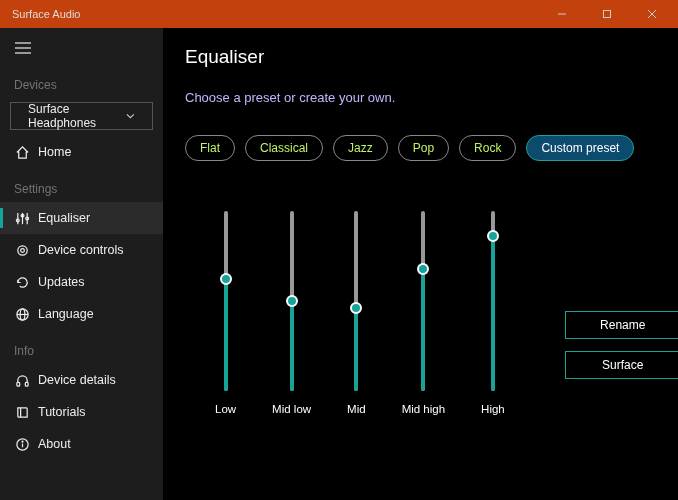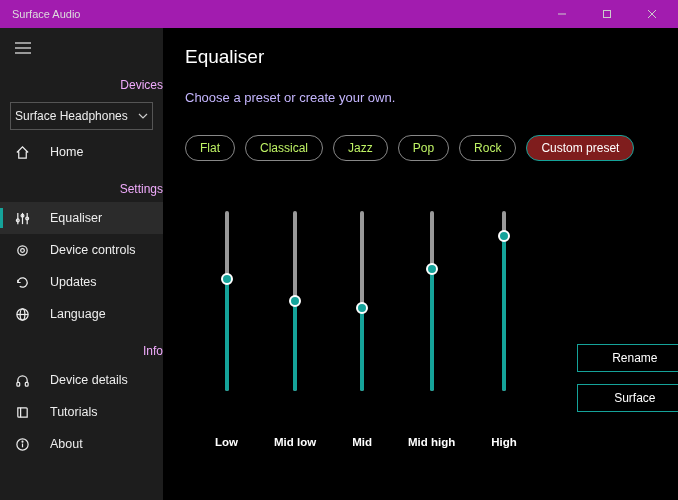--- a/index.html
+++ b/index.html
@@ -1,47 +1,47 @@
 <!DOCTYPE html>
 <html><head>
 <meta charset="utf-8">
 <style>
   * { box-sizing: border-box; margin: 0; padding: 0; font-family: "Segoe UI", Arial, sans-serif; }
   body { width: 678px; height: 500px; background: #000; color: #fff; overflow: hidden; }
   .window { display: flex; flex-direction: column; width: 100%; height: 100%; }
-  .titlebar { height: 28px; background: #a21caf; display: flex; align-items: center; justify-content: space-between; padding: 0 4px 0 12px; }
+  .titlebar { height: 28px; background: #c2410c; display: flex; align-items: center; justify-content: space-between; padding: 0 4px 0 12px; }
   .titlebar-title { font-size: 11px; color: #ddd; }
   .titlebar-controls { display: flex; gap: 0; }
   .titlebar-btn { width: 45px; height: 24px; display: flex; align-items: center; justify-content: center; color: #ccc; font-size: 10px; cursor: pointer; }
   .titlebar-btn svg { width: 10px; height: 10px; }
   .body { flex: 1; display: flex; min-height: 0; }
   .sidebar { width: 163px; background: #1d1d1d; display: flex; flex-direction: column; padding-top: 4px; }
   .hamburger { height: 32px; display: flex; align-items: center; padding-left: 15px; cursor: pointer; }
   .hamburger svg { width: 16px; height: 12px; }
-  .side-section-label { font-size: 12px; color: #f0abfc; padding: 14px 0 6px 14px; text-align: right; }
-  .device-select { margin: 4px 10px 6px 10px; height: 28px; border: 1px solid #555; display: flex; align-items: center; justify-content: space-between; padding: 0 4px; font-size: 12px; color: #eee; cursor: pointer; }
+  .side-section-label { font-size: 12px; color: #737373; padding: 14px 0 6px 14px; }
+  .device-select { margin: 4px 10px 6px 10px; height: 28px; border: 1px solid #555; display: flex; align-items: center; justify-content: space-between; padding: 0 17px; font-size: 12px; color: #eee; cursor: pointer; }
   .device-select svg { width: 10px; height: 6px; }
-  .side-item { height: 32px; display: flex; align-items: center; gap: 20px; padding-left: 14px; font-size: 12.5px; color: #eee; cursor: pointer; position: relative; }
+  .side-item { height: 32px; display: flex; align-items: center; gap: 8px; padding-left: 14px; font-size: 12.5px; color: #eee; cursor: pointer; position: relative; }
   .side-item.active { background: #2b2b2b; }
   .side-item.active::before { content: ""; position: absolute; left: 0; top: 6px; bottom: 6px; width: 3px; background: #15a39a; }
   .side-icon { width: 16px; height: 16px; display: flex; align-items: center; justify-content: center; flex-shrink: 0; }
   .side-icon svg { width: 15px; height: 15px; stroke: #eee; fill: none; stroke-width: 1.3; }
   .main { flex: 1; background: #000; padding: 12px 22px 0 22px; overflow: hidden; }
   .page-title { font-size: 19px; font-weight: 400; margin-bottom: 22px; margin-top: 6px;}
   .subtitle { font-size: 13px; margin-bottom: 30px; color: #c4b5fd; }
   .presets { display: flex; gap: 10px; margin-bottom: 50px; flex-wrap: nowrap; }
   .preset-pill { height: 26px; padding: 0 14px; border: 1px solid #888; border-radius: 13px; display: flex; align-items: center; font-size: 12px; color: #bef264; cursor: pointer; white-space: nowrap; }
-  .preset-pill.active { background: #7f1d1d; border-color: #15a39a; color: #fff; }
+  .preset-pill.active { background: #0c4a6e; border-color: #15a39a; color: #fff; }
   .eq-area { display: flex; align-items: flex-end; }
   .eq-sliders { display: flex; gap: 36px; padding-left: 30px; }
   .eq-col { display: flex; flex-direction: column; align-items: center; gap: 12px; }
   .slider { width: 4px; height: 180px; background: #999; position: relative; border-radius: 2px; cursor: pointer; }
   .slider-fill { position: absolute; bottom: 0; left: 0; right: 0; background: #15a39a; border-radius: 2px; }
   .slider-thumb { position: absolute; left: 50%; transform: translate(-50%, 50%); width: 12px; height: 12px; border-radius: 50%; background: #15a39a; border: 2px solid #fff; }
-  .slider-label { font-size: 11.5px; font-weight: 700; color: #fff; white-space: nowrap; margin-top: 33px; }
+  .slider-label { font-size: 11.5px; font-weight: 400; color: #fff; white-space: nowrap; }
   .actions { display: flex; flex-direction: column; gap: 12px; margin-left: 60px; margin-bottom: 36px; }
   .action-btn { width: 116px; height: 28px; border: 1px solid #15a39a; color: #fff; background: transparent; font-size: 12px; display: flex; align-items: center; justify-content: center; cursor: pointer; }
 </style>
 </head>
 <body>
 
 <div class="window">
 
   <div class="titlebar">
     <span class="titlebar-title">Surface Audio</span>

